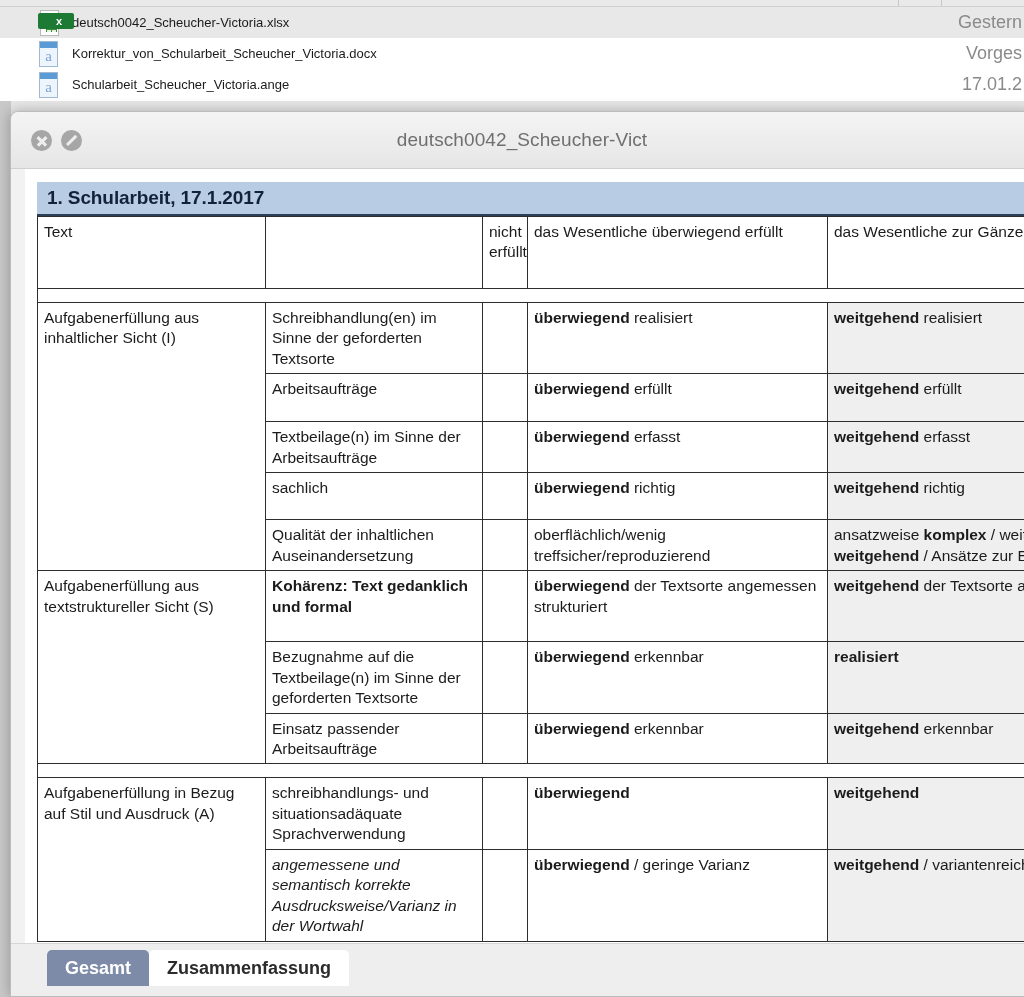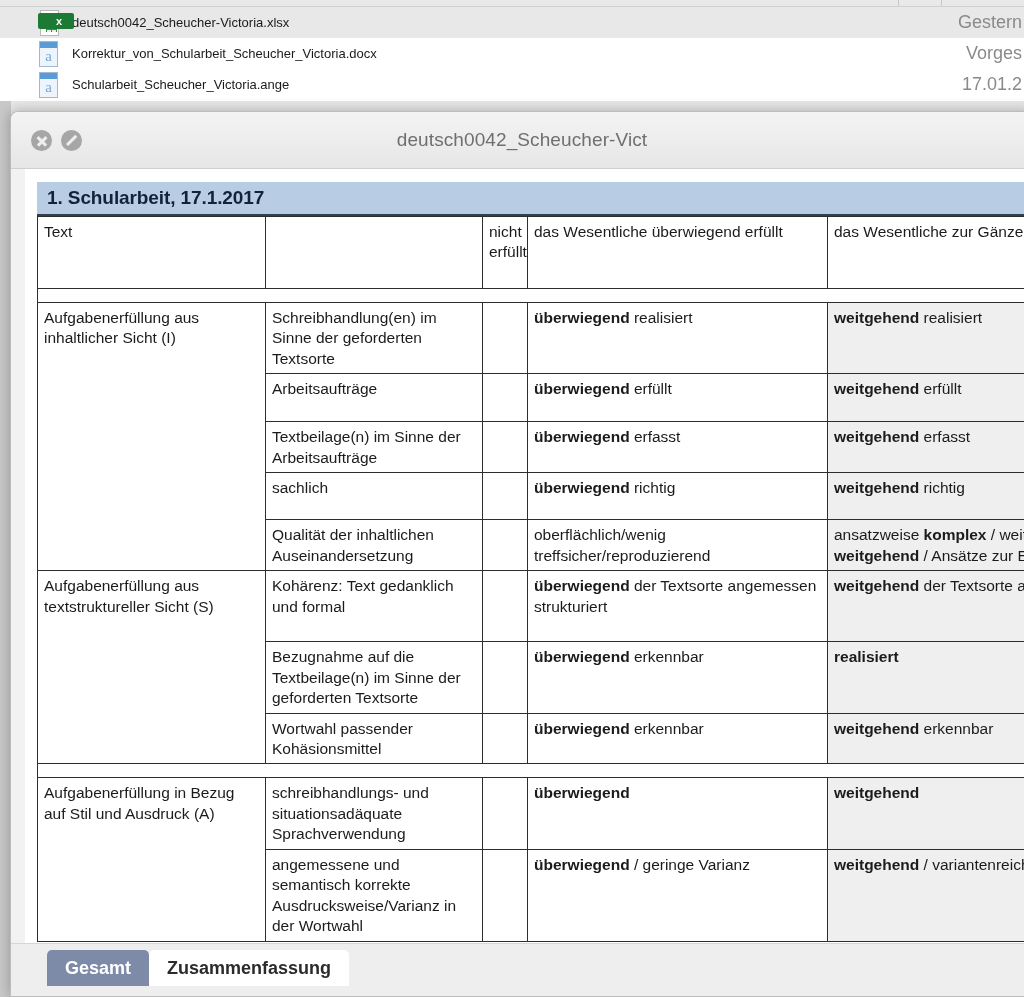--- a/index.html
+++ b/index.html
@@ -450,49 +450,49 @@
                 <td class="shade"><b>weitgehend</b> richtig</td>
               </tr>
               <tr class=" grp-bot">
                 <td style="height: 50px;">Qualität der inhaltlichen Auseinandersetzung</td>
                 <td></td>
                 <td>oberflächlich/wenig treffsicher/reproduzierend</td>
                 <td class="shade">ansatzweise <b>komplex</b> / weitgeh<br><b>weitgehend</b> / Ansätze zur Eigenst</td>
               </tr>
               <tr class="grp-top">
                 <td class="labelcell" rowspan="3">Aufgabenerfüllung aus textstruktureller Sicht (S)</td>
-                <td style="height: 71px;">Kohärenz: Text gedanklich und formal</td>
+                <td style="height: 71px; font-weight: bold;">Kohärenz: Text gedanklich und formal</td>
                 <td></td>
                 <td><b>überwiegend</b> der Textsorte angemessen strukturiert</td>
                 <td class="shade"><b>weitgehend</b> der Textsorte ange strukturiert</td>
               </tr>
               <tr>
                 <td style="height: 69px;">Bezugnahme auf die Textbeilage(n) im Sinne der geforderten Textsorte</td>
                 <td></td>
                 <td><b>überwiegend</b> erkennbar</td>
                 <td class="shade"><b>realisiert</b></td>
               </tr>
               <tr class=" grp-bot">
-                <td style="height: 46px;">Wortwahl passender Kohäsionsmittel</td>
+                <td style="height: 46px;">Einsatz passender Arbeitsaufträge</td>
                 <td></td>
                 <td><b>überwiegend</b> erkennbar</td>
                 <td class="shade"><b>weitgehend</b> erkennbar</td>
               </tr>
               <tr class="spacer-row">
                 <td colspan="5"></td>
               </tr>
               <tr class="grp-top">
                 <td class="labelcell" rowspan="2">Aufgabenerfüllung in Bezug auf Stil und Ausdruck (A)</td>
                 <td style="height: 70px;">schreibhandlungs- und situationsadäquate Sprachverwendung</td>
                 <td></td>
                 <td><b>überwiegend</b></td>
                 <td class="shade"><b>weitgehend</b></td>
               </tr>
               <tr class=" grp-bot">
-                <td style="height: 90px;">angemessene und semantisch korrekte Ausdrucksweise/Varianz in der Wortwahl</td>
+                <td style="height: 90px; font-style: italic;">angemessene und semantisch korrekte Ausdrucksweise/Varianz in der Wortwahl</td>
                 <td></td>
                 <td><b>überwiegend</b> / geringe Varianz</td>
                 <td class="shade"><b>weitgehend</b> / variantenreich</td>
               </tr>
             </tbody>
         </table>
 
       </div>
     </div>
 

